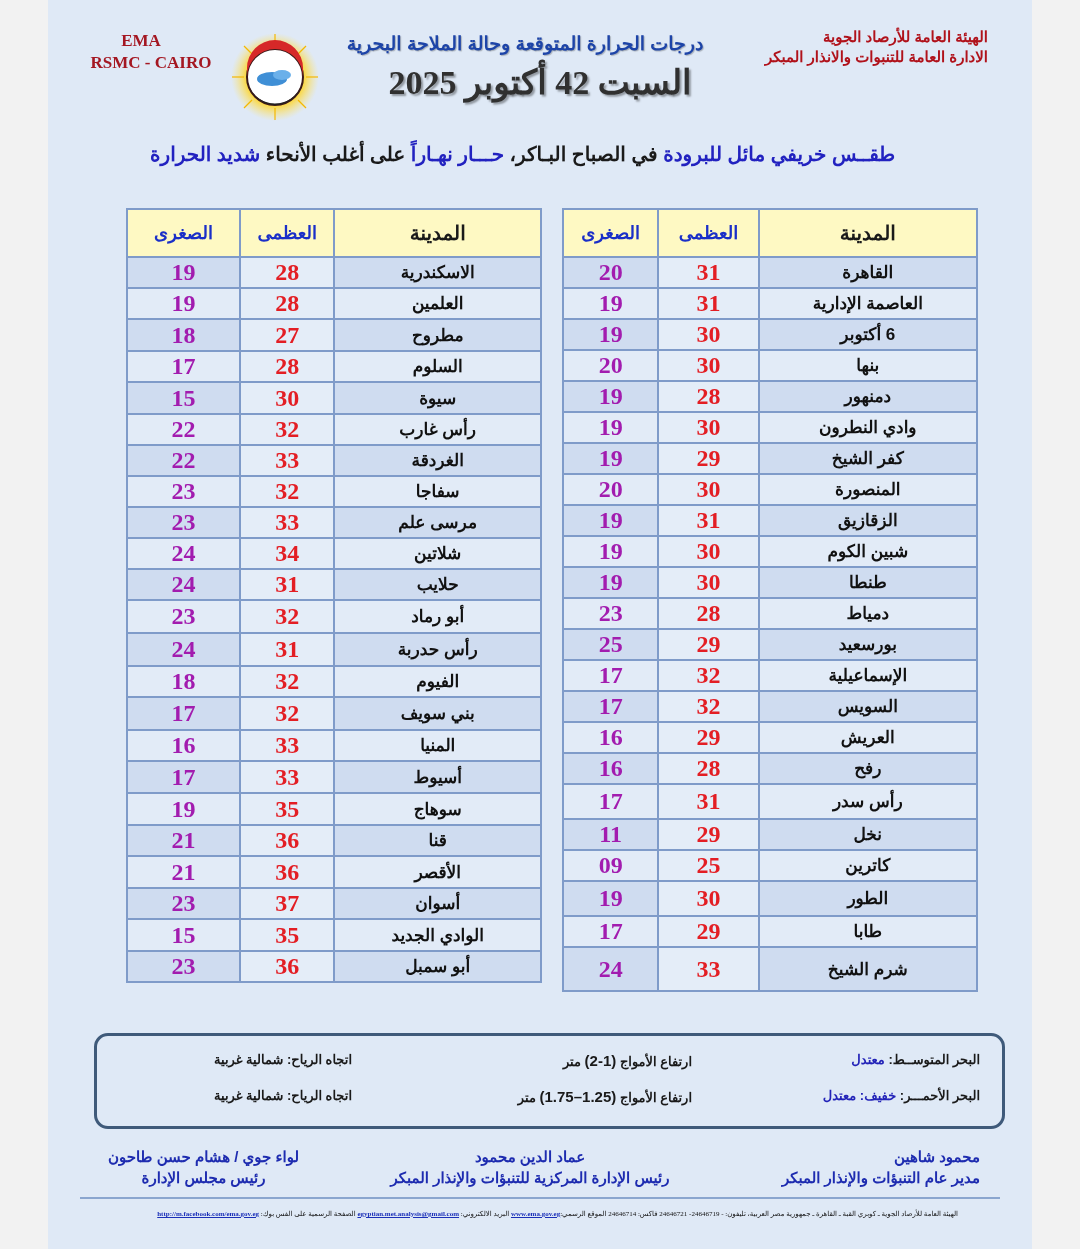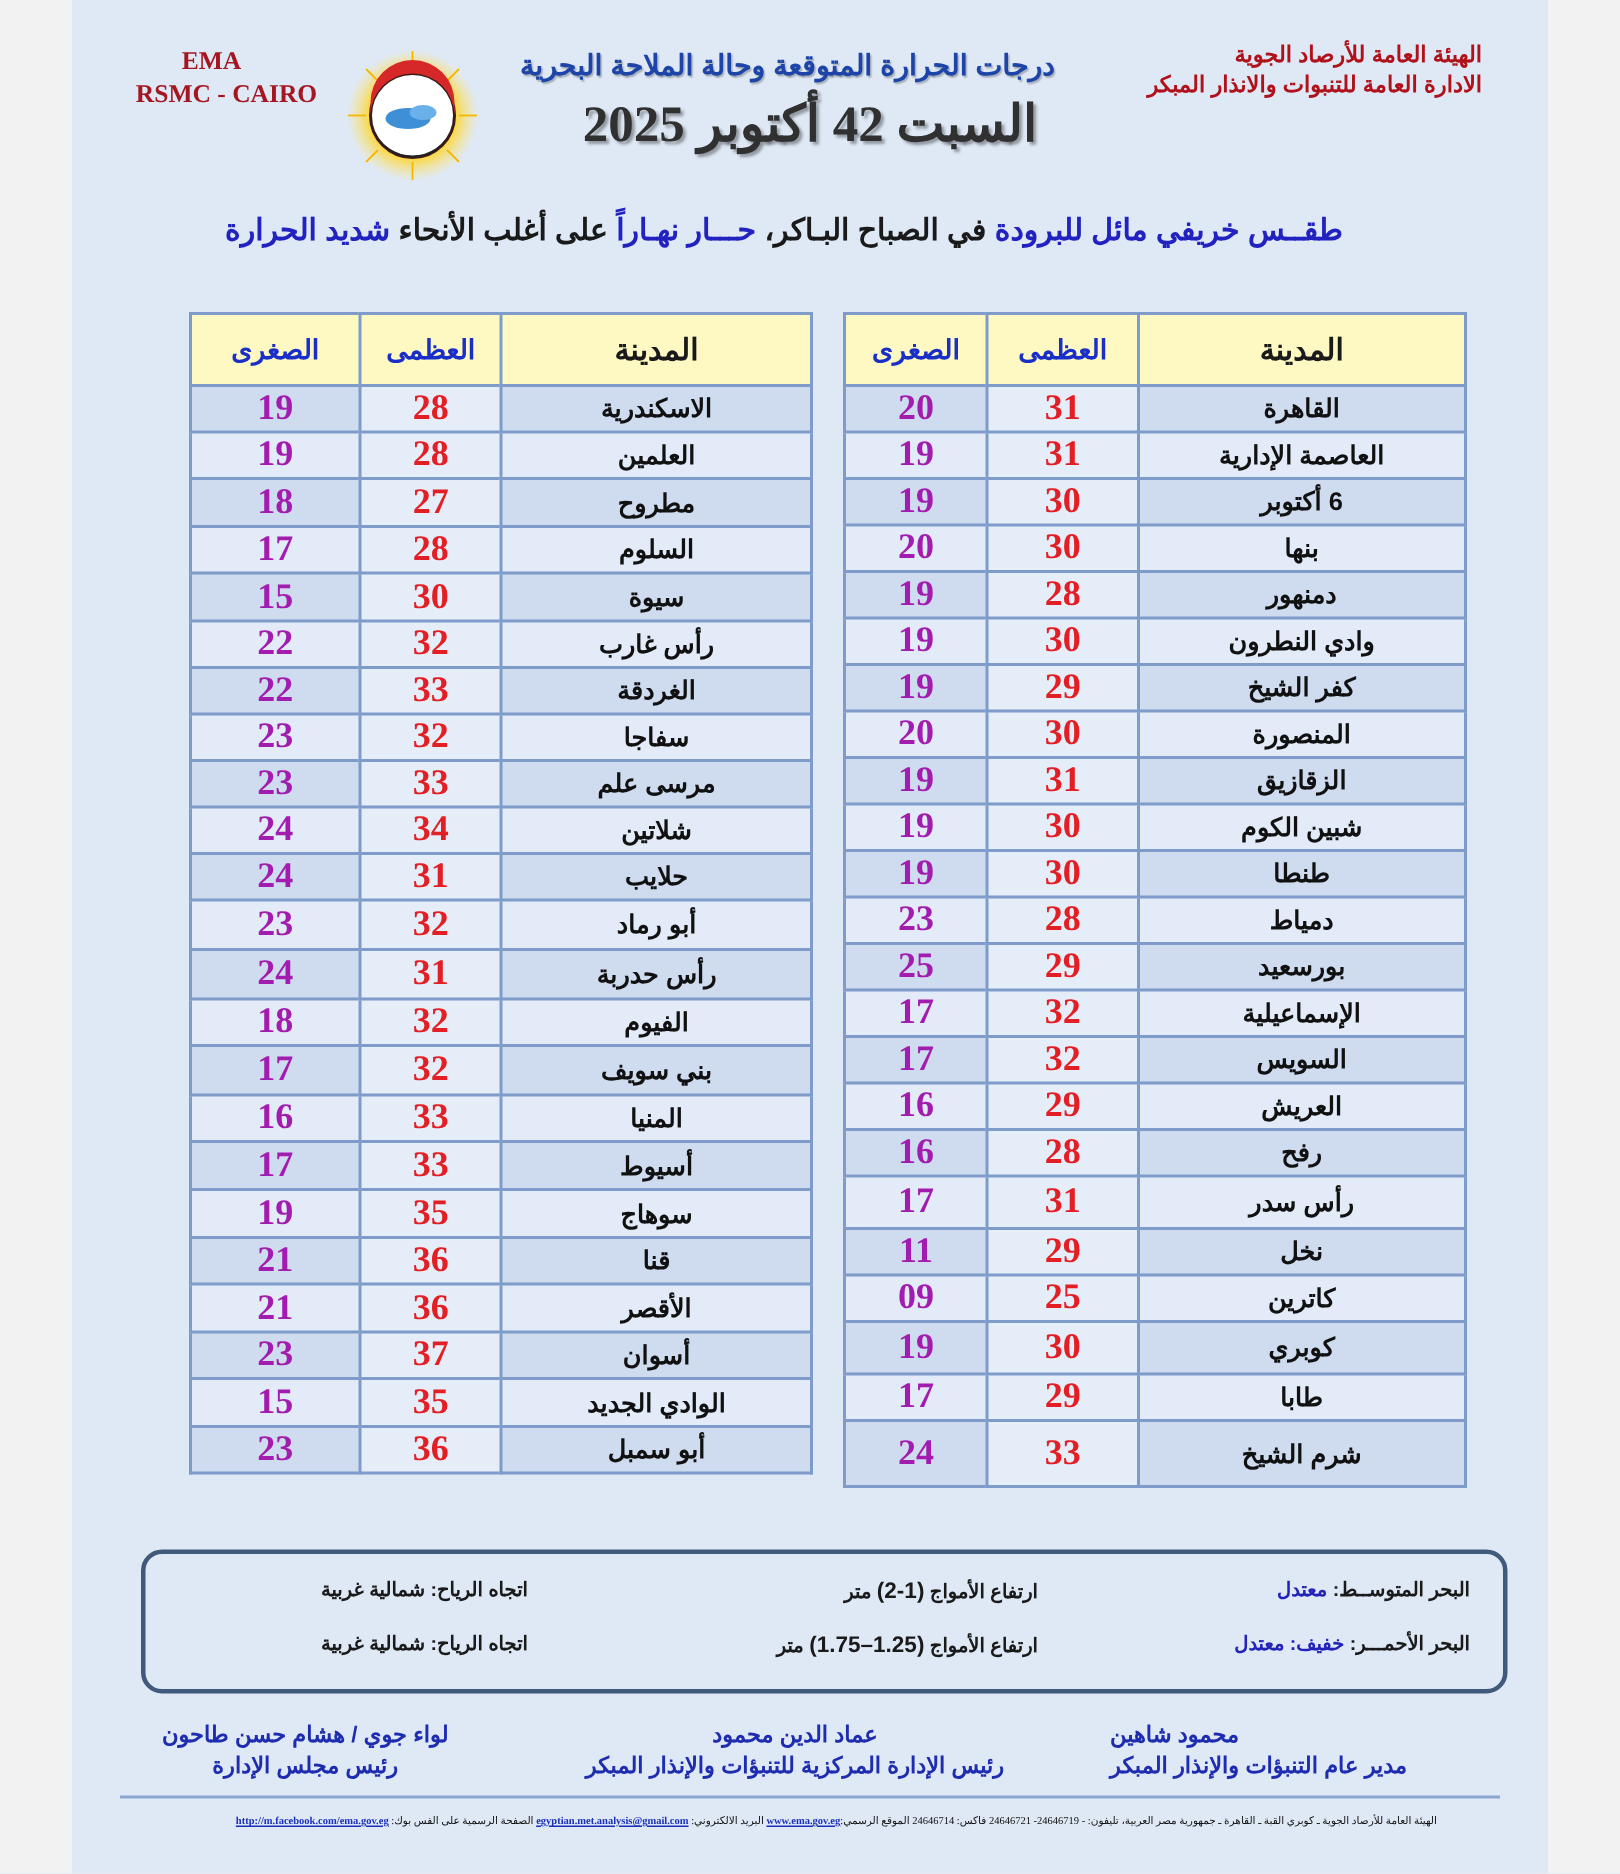--- a/index.html
+++ b/index.html
@@ -213,21 +213,21 @@
         <td class="city">نخل</td>
         <td class="mx">29</td>
         <td class="mn">11</td>
       </tr>
       <tr style="height: 31px;">
         <td class="city">كاترين</td>
         <td class="mx">25</td>
         <td class="mn">09</td>
       </tr>
       <tr style="height: 35px;">
-        <td class="city">كوبري</td>
+        <td class="city">الطور</td>
         <td class="mx">30</td>
         <td class="mn">19</td>
       </tr>
       <tr style="height: 31px;">
         <td class="city">طابا</td>
         <td class="mx">29</td>
         <td class="mn">17</td>
       </tr>
       <tr style="height: 44px;">
         <td class="city">شرم الشيخ</td>
@@ -371,22 +371,22 @@
     <span class="wind">اتجاه الرياح: شمالية غربية</span>
   </div>
   <div class="sea-row" style="top:52px;">
     <span class="name"><span>البحر الأحمـــر:</span> <span class="state">خفيف: معتدل</span></span>
     <span class="waves"><span>ارتفاع الأمواج</span> <b>(1.25–1.75)</b> <span>متر</span></span>
     <span class="wind">اتجاه الرياح: شمالية غربية</span>
   </div>
 </div>
 
 <div class="abs sig" style="right:100px; top:1146px; width:240px;">
-  <div style="text-align:left; padding-right:0">محمود شاهين</div>
-  <div style="text-align:left">مدير عام التنبؤات والإنذار المبكر</div>
+  <div style="text-align:right; padding-right:0">محمود شاهين</div>
+  <div style="text-align:right">مدير عام التنبؤات والإنذار المبكر</div>
 </div>
 <div class="abs sig" style="left:370px; top:1146px; width:320px;">
   <div>عماد الدين محمود</div>
   <div>رئيس الإدارة المركزية للتنبؤات والإنذار المبكر</div>
 </div>
 <div class="abs sig" style="left:96px; top:1146px; width:215px;">
   <div>لواء جوي / هشام حسن طاحون</div>
   <div>رئيس مجلس الإدارة</div>
 </div>
 

